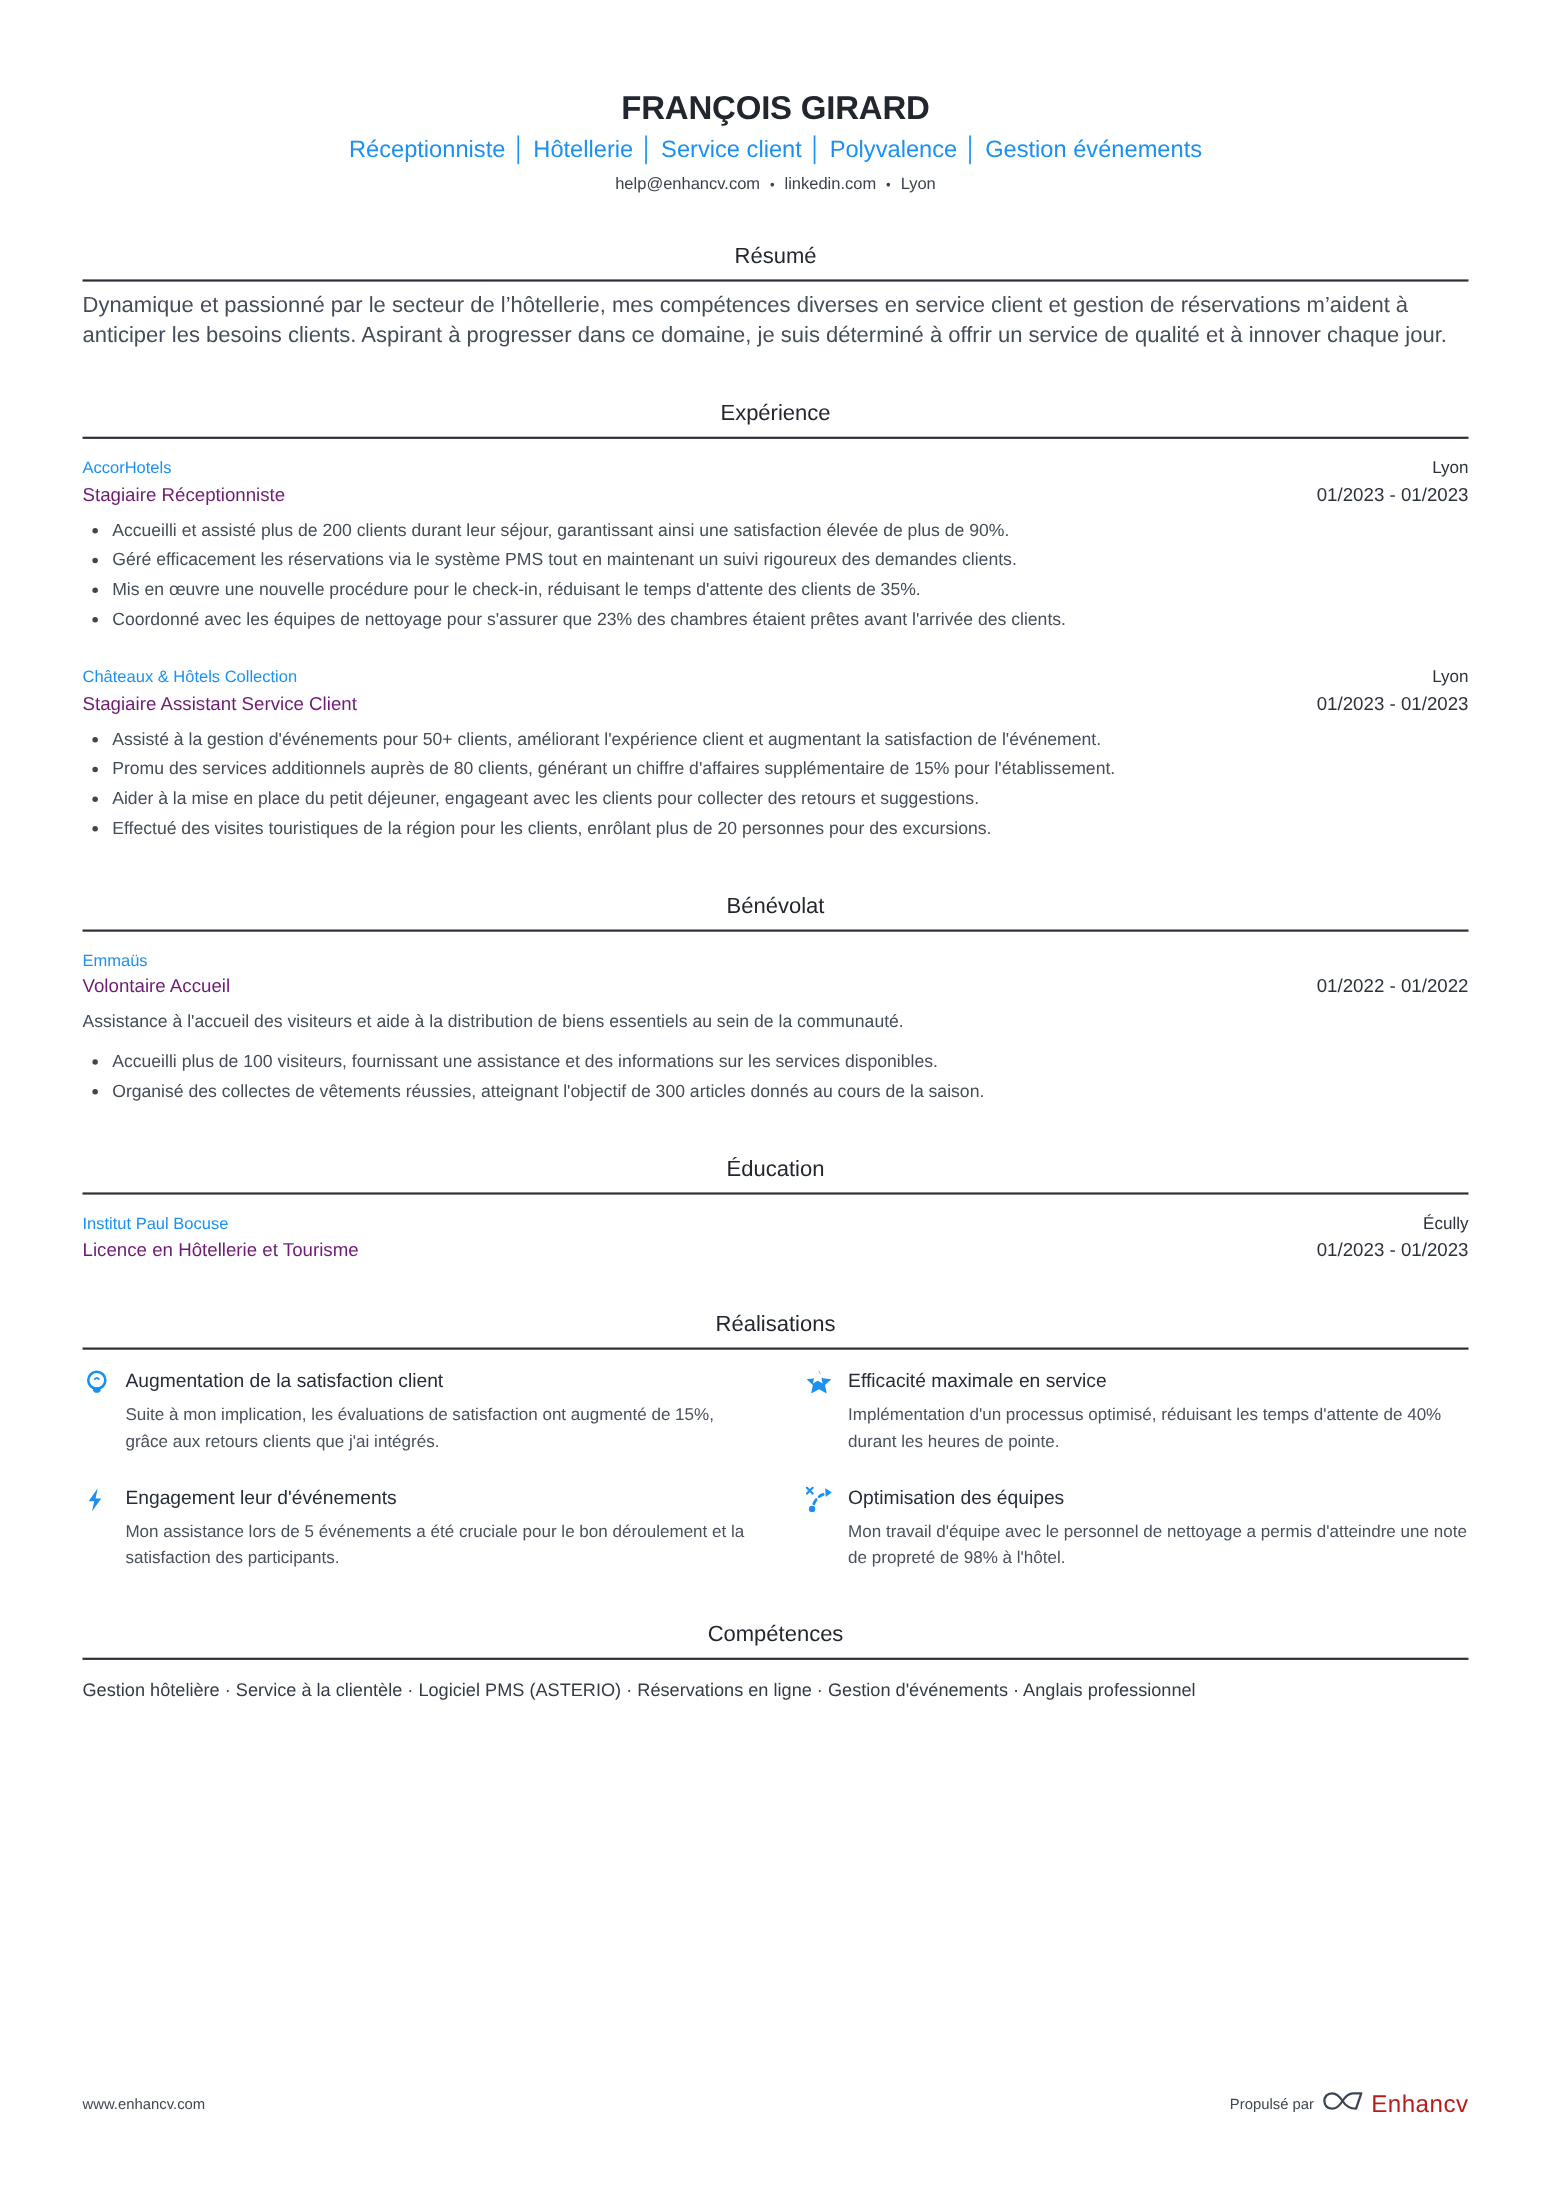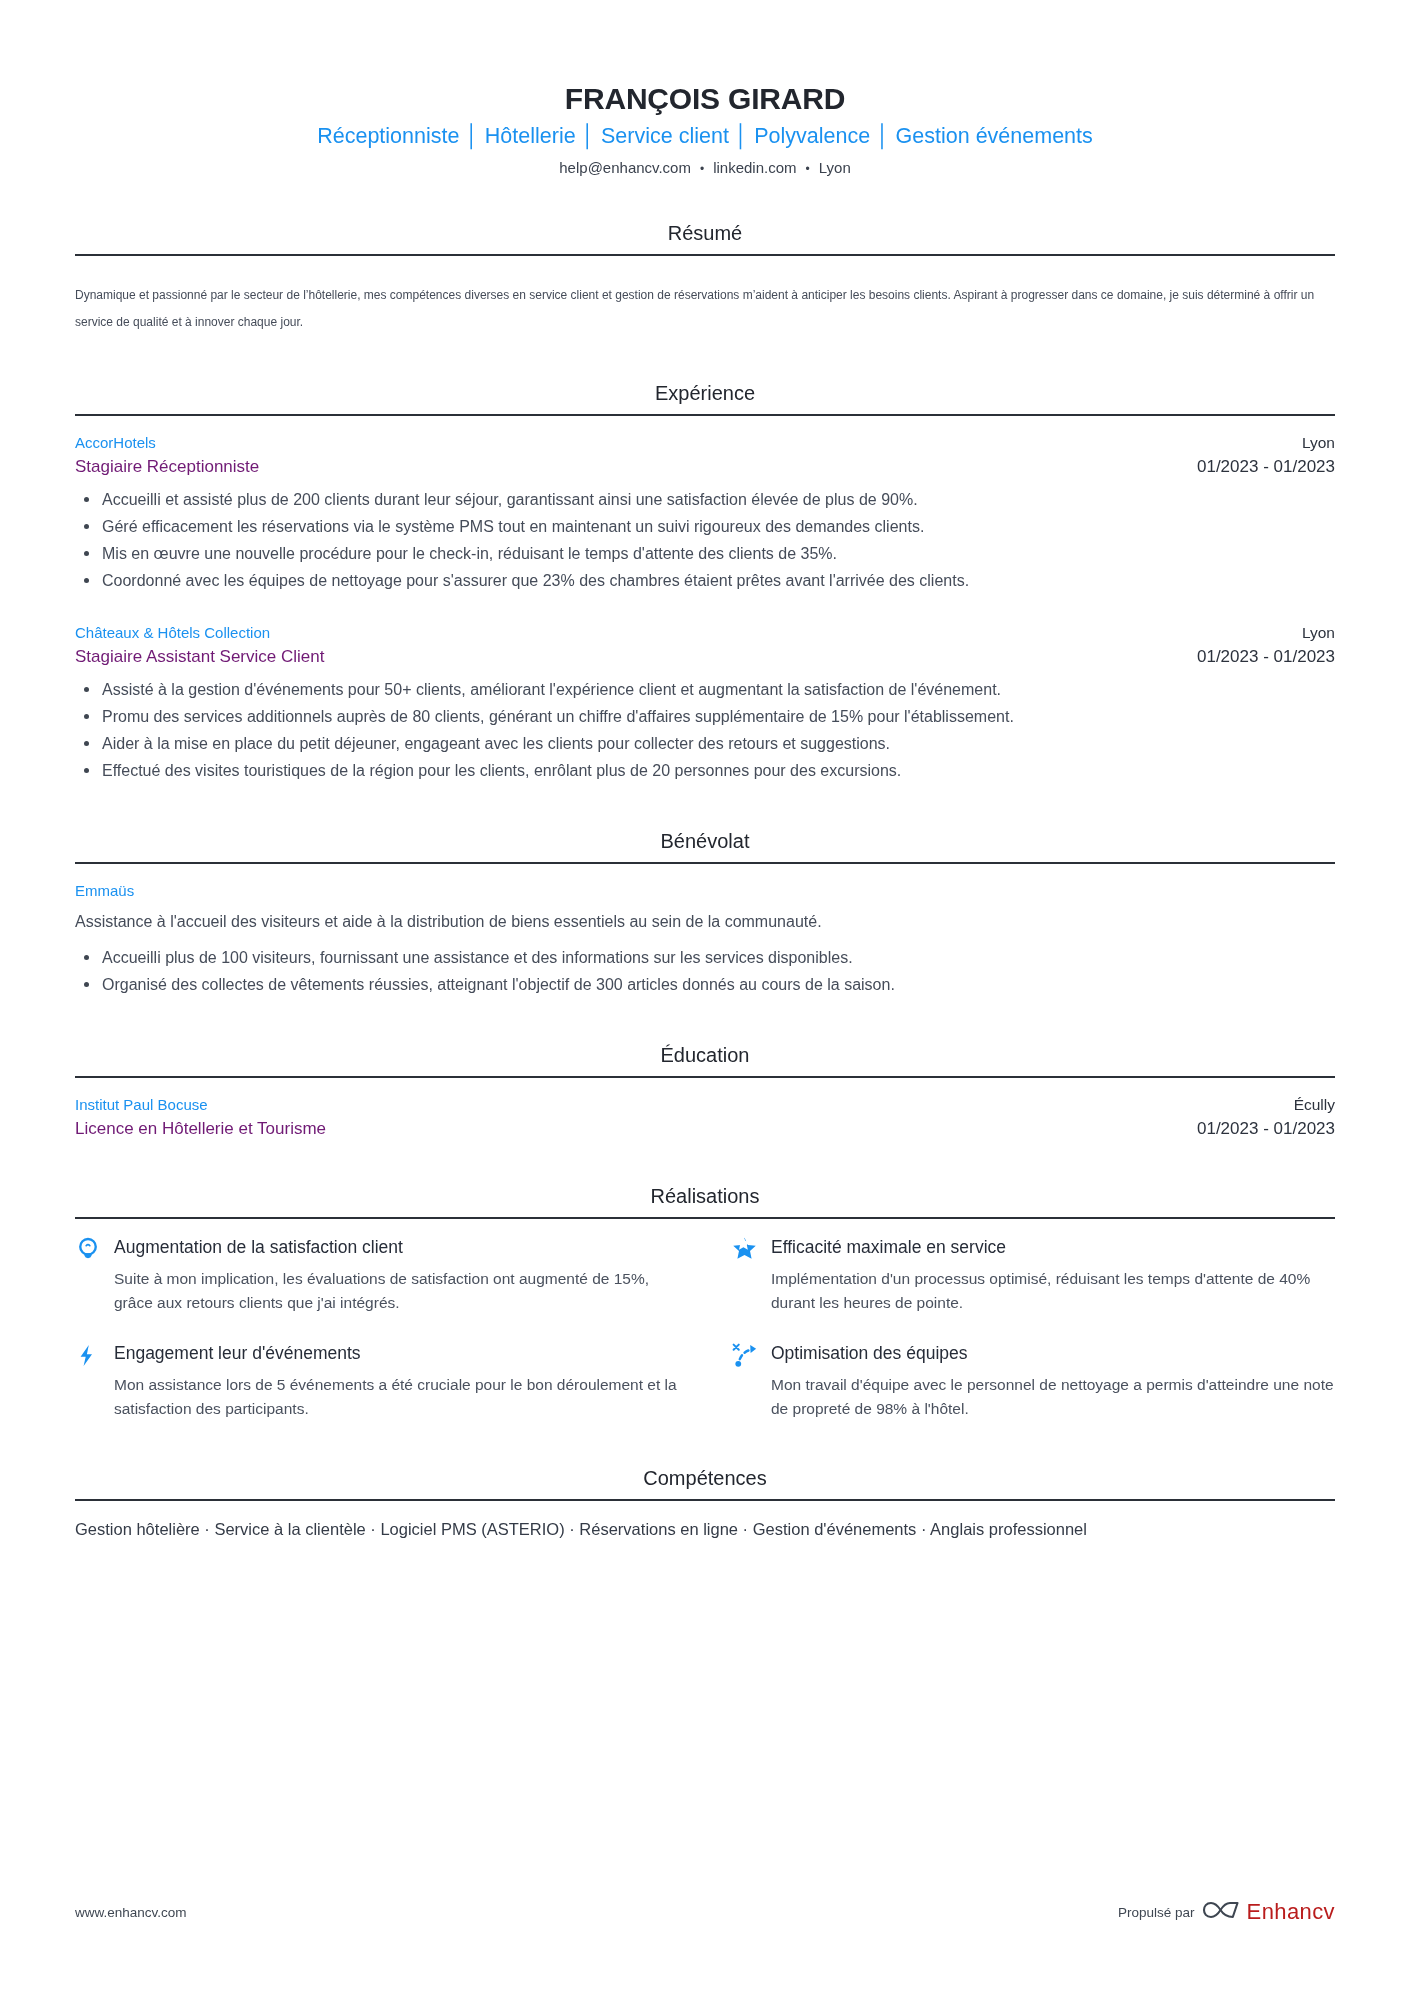--- a/index.html
+++ b/index.html
@@ -36,22 +36,22 @@
   .section-h {
     text-align:center;
     font-size:20px; font-weight:400; color:#22262e;
   }
   .section-rule {
     border:none; border-top:2px solid #2b3038;
     margin-top:9px;
   }
 
   .summary-text {
-    margin-top:26px;
-    font-size:12px; line-height:27px; color:#454c59;
+    margin-top:9px;
+    font-size:20px; line-height:27px; color:#454c59;
   }
 
   
   .entry { margin-top:18px; }
   .entry + .entry { margin-top:30px; }
   .entry-row { display:flex; justify-content:space-between; align-items:baseline; }
   .entry-company { font-size:15px; color:#1a91f0; font-weight:400; }
   .entry-location { font-size:15.5px; color:#2c323d; }
   .entry-role-row { margin-top:5px; display:flex; justify-content:space-between; align-items:baseline; }
   .entry-role { font-size:17px; color:#701a75; }
@@ -150,20 +150,24 @@
     </div>
   </section>
 
   <section class="section">
     <h2 class="section-h">Bénévolat</h2>
     <hr class="section-rule">
 
     <div class="entry">
       <div class="entry-row">
         <span class="entry-company">Emmaüs</span>
+      </div>
+      <div class="entry-role-row">
+        <span class="entry-role">Volontaire Accueil</span>
+        <span class="entry-dates">01/2022 - 01/2022</span>
       </div>
       <p class="entry-desc">Assistance à l'accueil des visiteurs et aide à la distribution de biens essentiels au sein de la communauté.</p>
       <ul class="bullets">
         <li>Accueilli plus de 100 visiteurs, fournissant une assistance et des informations sur les services disponibles.</li>
         <li>Organisé des collectes de vêtements réussies, atteignant l'objectif de 300 articles donnés au cours de la saison.</li>
       </ul>
     </div>
   </section>
 
   <section class="section">

